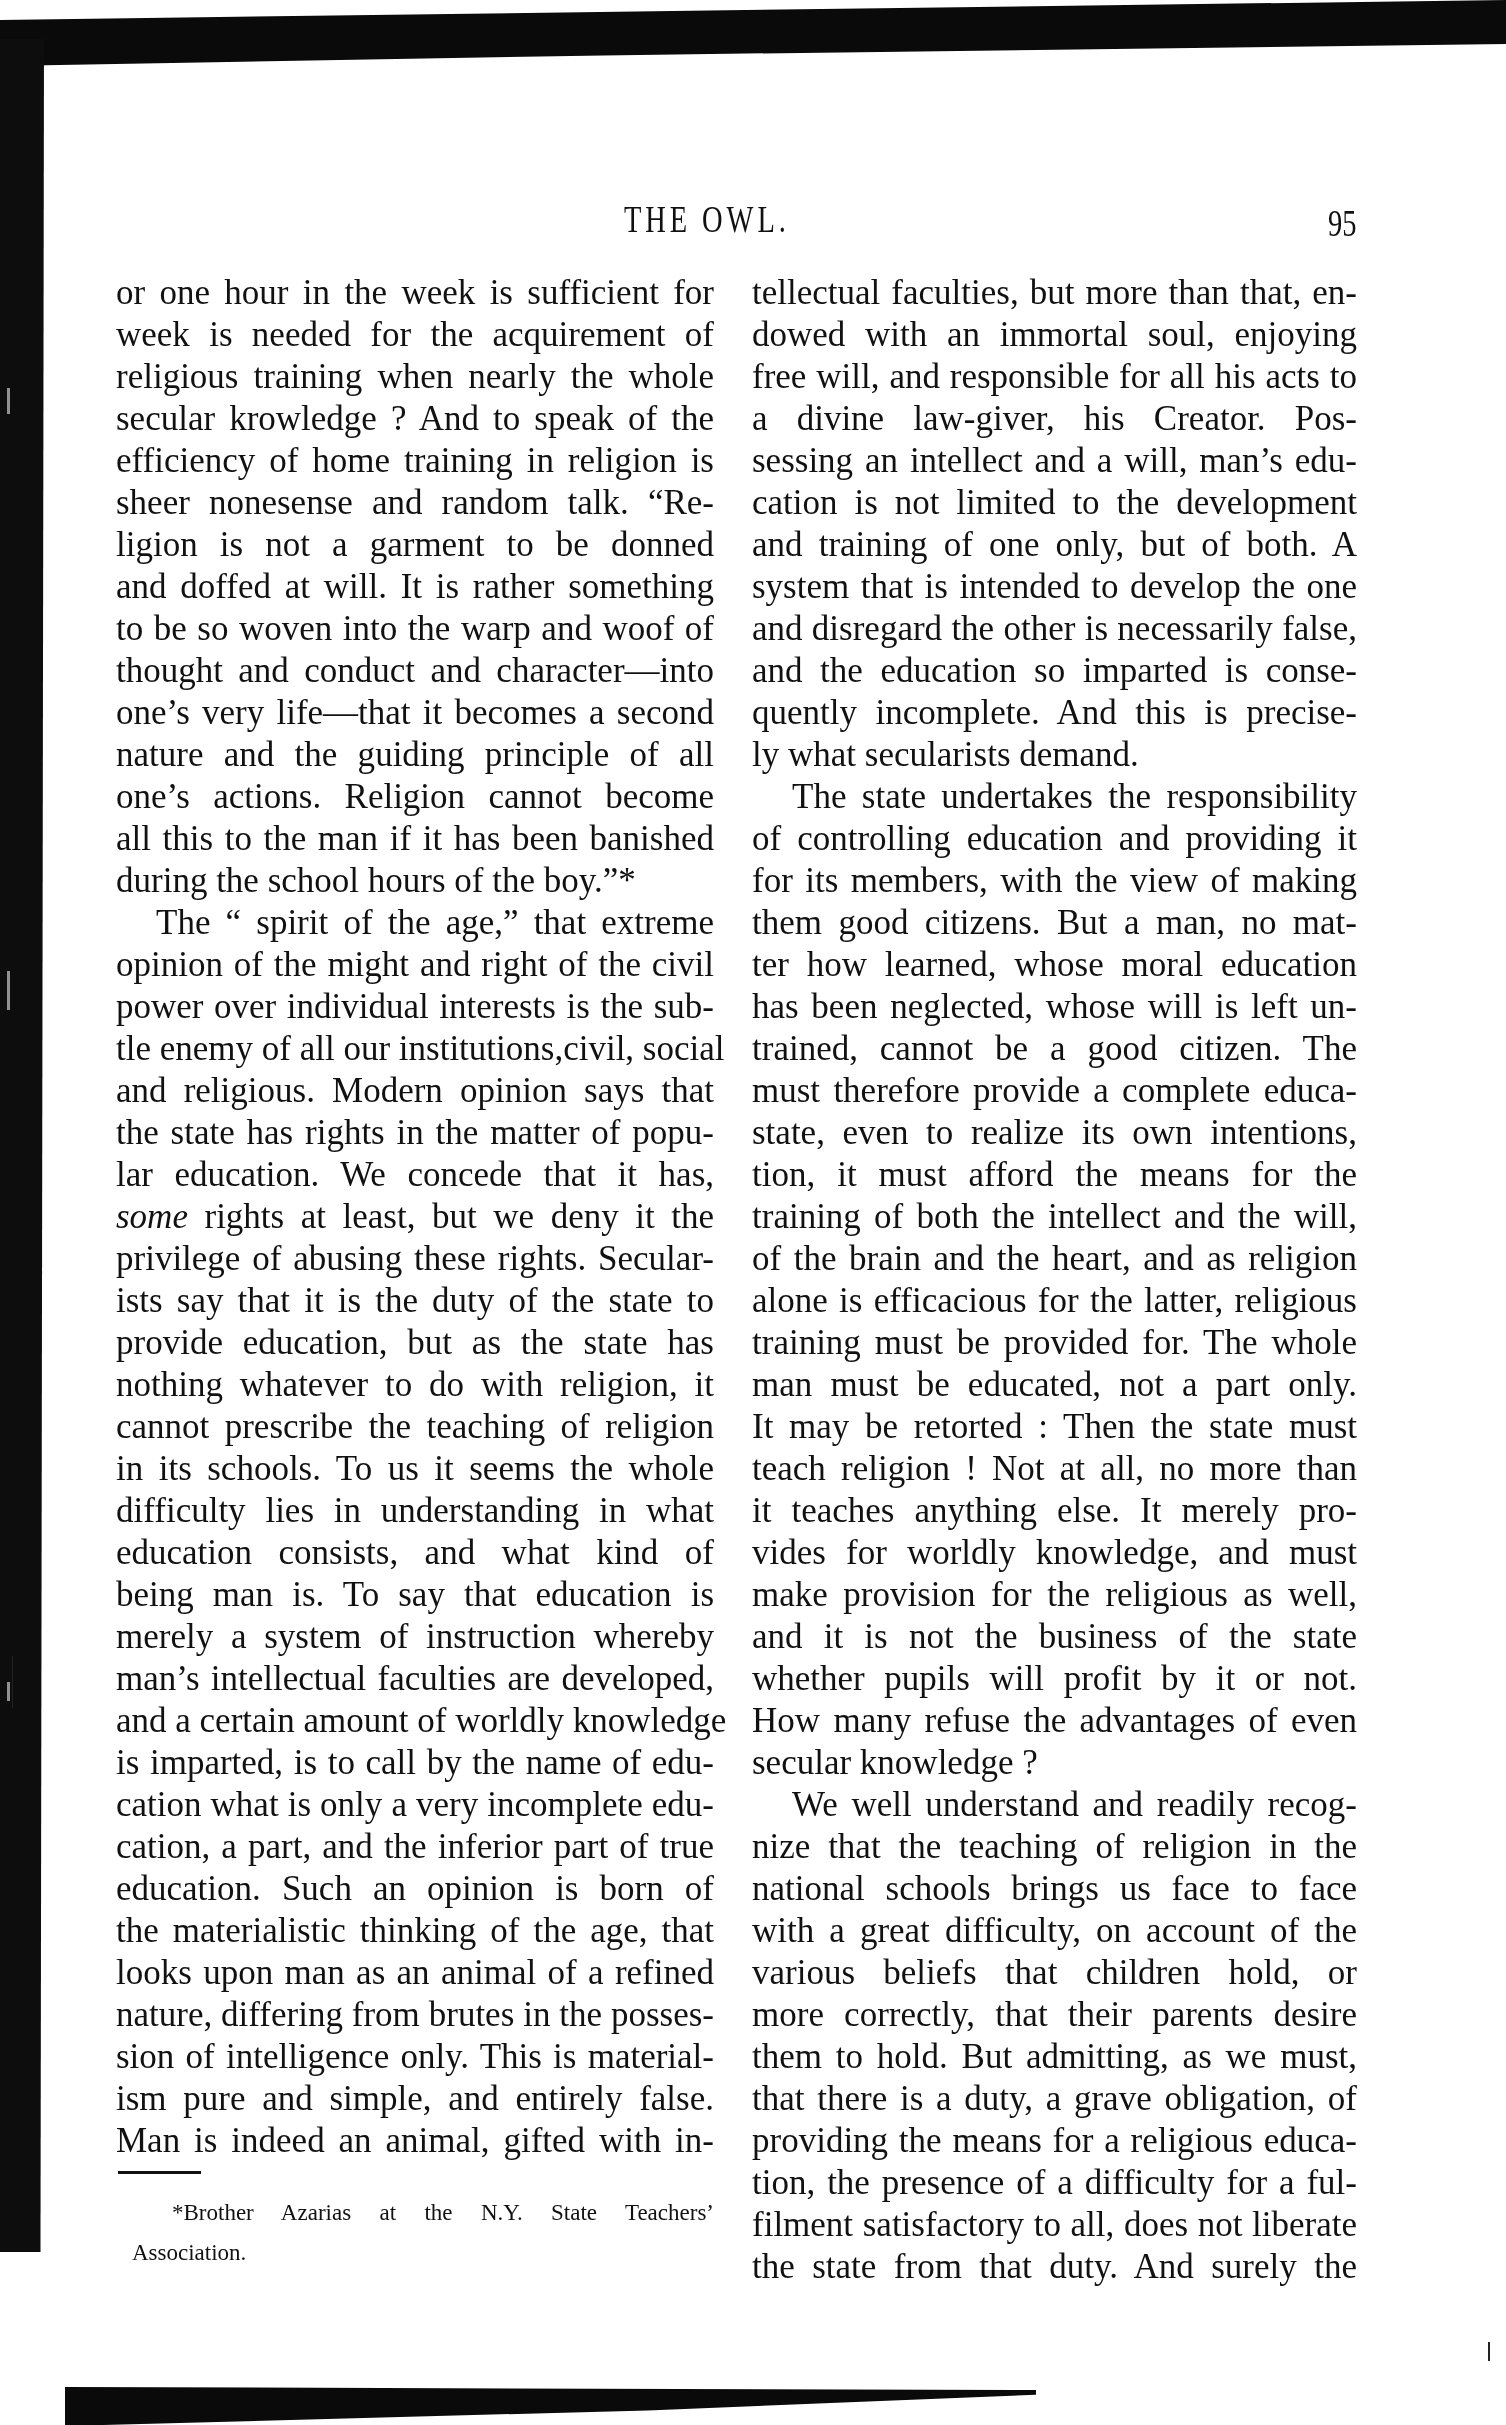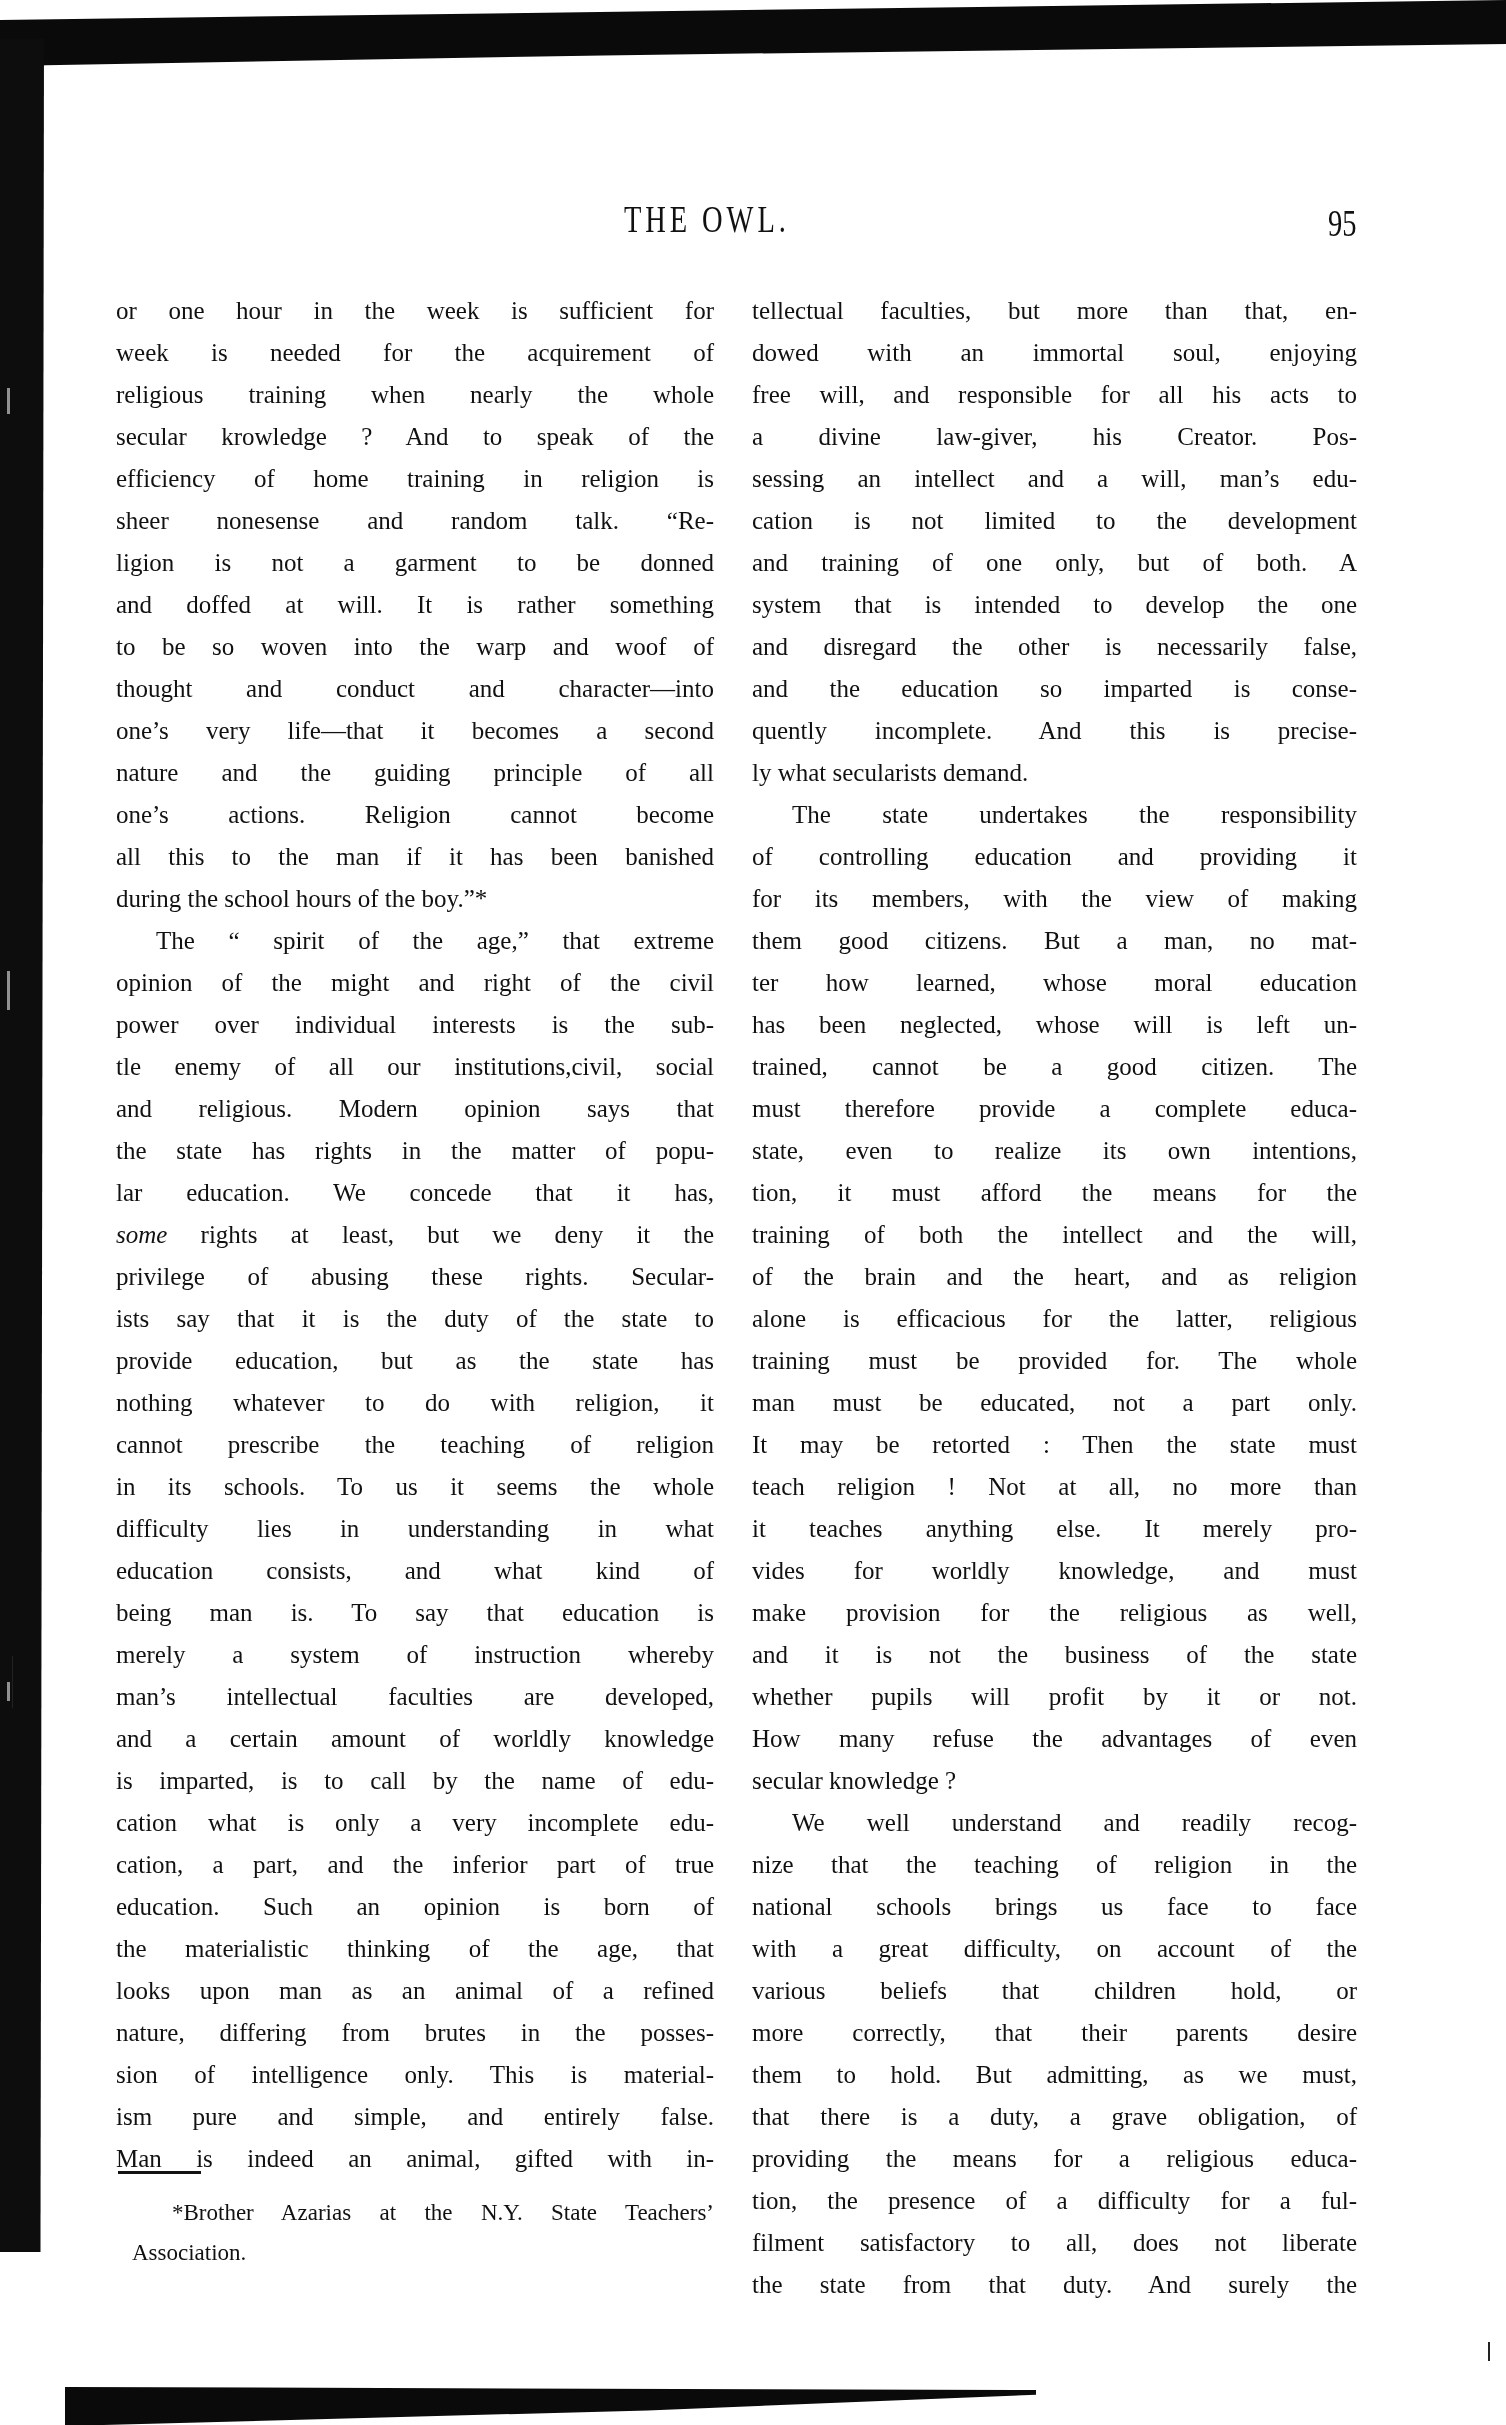--- a/index.html
+++ b/index.html
@@ -40,21 +40,21 @@
     position: absolute; left: 624px; top: 5.2px;
     font-size: 28.5px; letter-spacing: 3.9px; font-weight: normal;
     transform: scaleY(1.3); transform-origin: top left;
   }
   .page-number {
     position: absolute; left: 1328px; top: 9px;
     font-size: 28.5px; transform: scaleY(1.3); transform-origin: top left;
   }
   .column {
     position: absolute; top: 272px;
-    font-size: 25px; line-height: 42px; margin-top: 18px;
+    font-size: 35px; line-height: 42px;
   }
   .col-left { left: 116px; width: 598px; }
   .col-right { left: 752px; width: 605px; font-family: Liberation Serif, serif; }
   .line {
     display: block; white-space: nowrap; text-align: justify;
     text-align-last: justify; height: 42px; overflow: visible;
   }
   .line.last { text-align-last: left; }
   .line.indent { padding-left: 40px; }
   .line em { }

